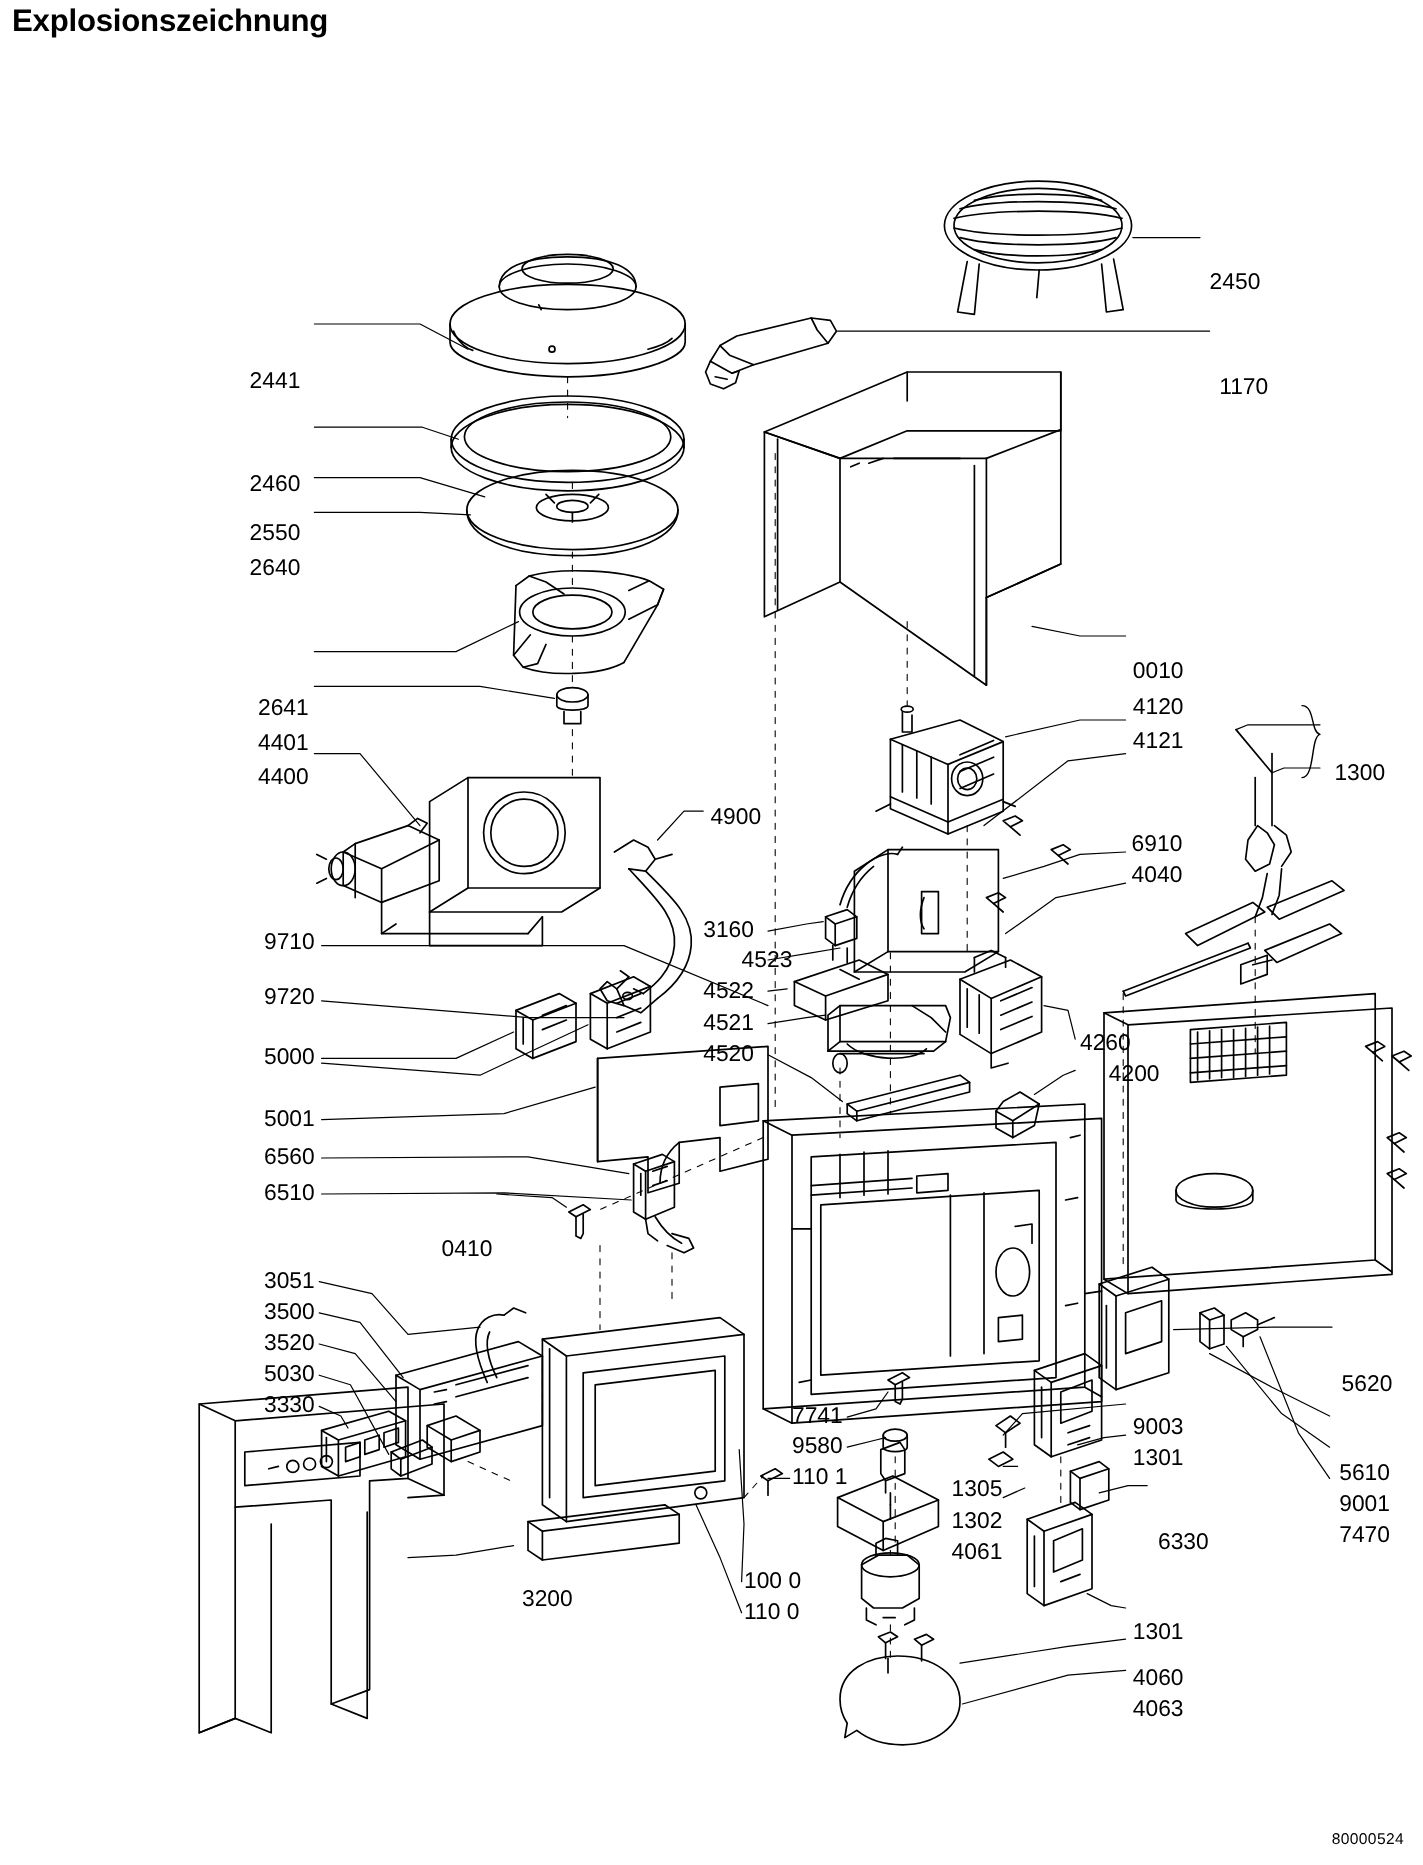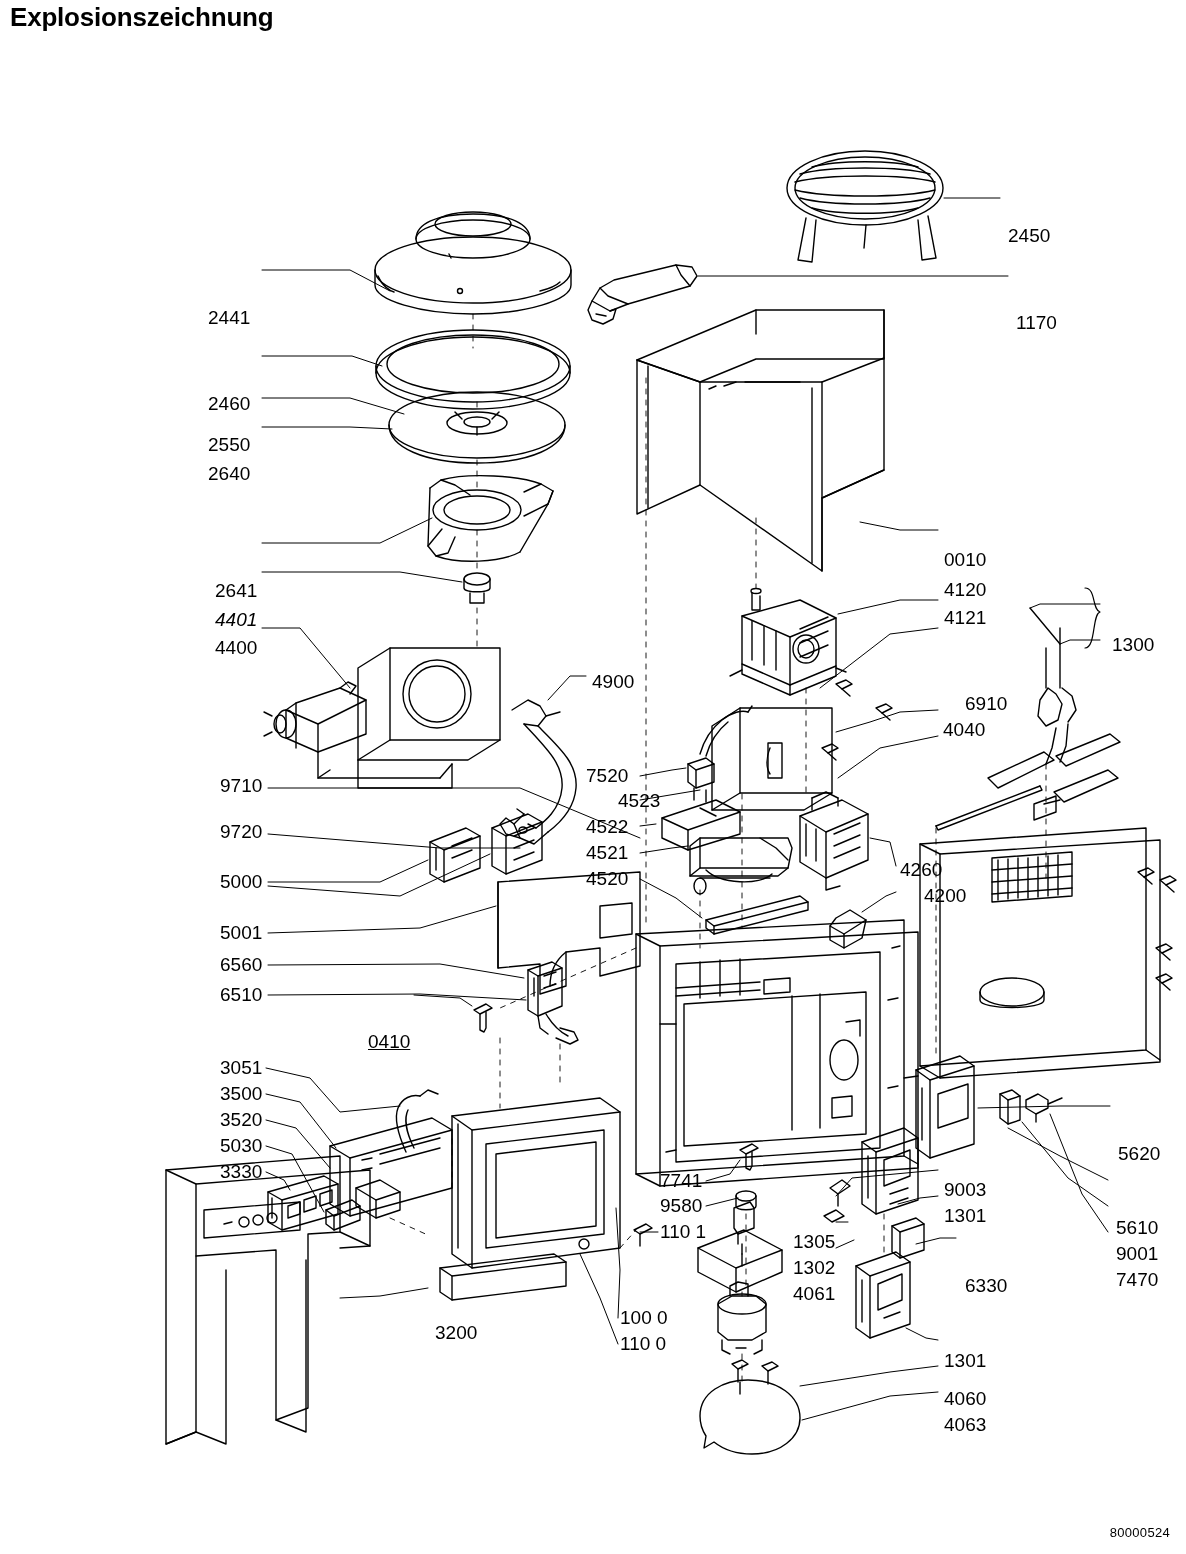--- a/index.html
+++ b/index.html
@@ -604,40 +604,40 @@
 <div class="callout" style="left: 1008px; top: 178px;">2450</div>
     <div class="callout" style="left: 208px; top: 260px;">2441</div>
     <div class="callout" style="left: 1016px; top: 265px;">1170</div>
     <div class="callout" style="left: 208px; top: 346px;">2460</div>
     <div class="callout" style="left: 208px; top: 387px;">2550</div>
     <div class="callout" style="left: 208px; top: 416px;">2640</div>
     <div class="callout" style="left: 944px; top: 502px;">0010</div>
     <div class="callout" style="left: 944px; top: 532px;">4120</div>
     <div class="callout" style="left: 215px; top: 533px;">2641</div>
     <div class="callout" style="left: 944px; top: 560px;">4121</div>
-    <div class="callout" style="left: 215px; top: 562px; font-style: italic;">4401</div>
+    <div class="callout" style="left: 215px; top: 562px;">4401</div>
     <div class="callout" style="left: 1112px; top: 587px;">1300</div>
     <div class="callout" style="left: 215px; top: 590px;">4400</div>
     <div class="callout" style="left: 592px; top: 624px;">4900</div>
-    <div class="callout" style="left: 965px; top: 646px;">6910</div>
+    <div class="callout" style="left: 943px; top: 646px;">6910</div>
     <div class="callout" style="left: 943px; top: 672px;">4040</div>
-    <div class="callout" style="left: 586px; top: 718px;">7520</div>
+    <div class="callout" style="left: 586px; top: 718px;">3160</div>
     <div class="callout" style="left: 618px; top: 743px;">4523</div>
     <div class="callout" style="left: 220px; top: 728px;">9710</div>
     <div class="callout" style="left: 586px; top: 769px;">4522</div>
     <div class="callout" style="left: 586px; top: 795px;">4521</div>
     <div class="callout" style="left: 220px; top: 774px;">9720</div>
     <div class="callout" style="left: 586px; top: 821px;">4520</div>
     <div class="callout" style="left: 900px; top: 812px;">4260</div>
     <div class="callout" style="left: 220px; top: 824px;">5000</div>
     <div class="callout" style="left: 900px; top: 838px; margin-left: 24px;">4200</div>
     <div class="callout" style="left: 220px; top: 875px;">5001</div>
     <div class="callout" style="left: 220px; top: 907px;">6560</div>
     <div class="callout" style="left: 220px; top: 937px;">6510</div>
-    <div class="callout" style="left: 368px; top: 984px; text-decoration: underline;">0410</div>
+    <div class="callout" style="left: 368px; top: 984px;">0410</div>
     <div class="callout" style="left: 220px; top: 1010px;">3051</div>
     <div class="callout" style="left: 220px; top: 1036px;">3500</div>
     <div class="callout" style="left: 220px; top: 1062px;">3520</div>
     <div class="callout" style="left: 1118px; top: 1096px;">5620</div>
     <div class="callout" style="left: 220px; top: 1088px;">5030</div>
     <div class="callout" style="left: 220px; top: 1114px;">3330</div>
     <div class="callout" style="left: 660px; top: 1123px;">7741</div>
     <div class="callout" style="left: 944px; top: 1132px;">9003</div>
     <div class="callout" style="left: 660px; top: 1148px;">9580</div>
     <div class="callout" style="left: 944px; top: 1158px;">1301</div>

